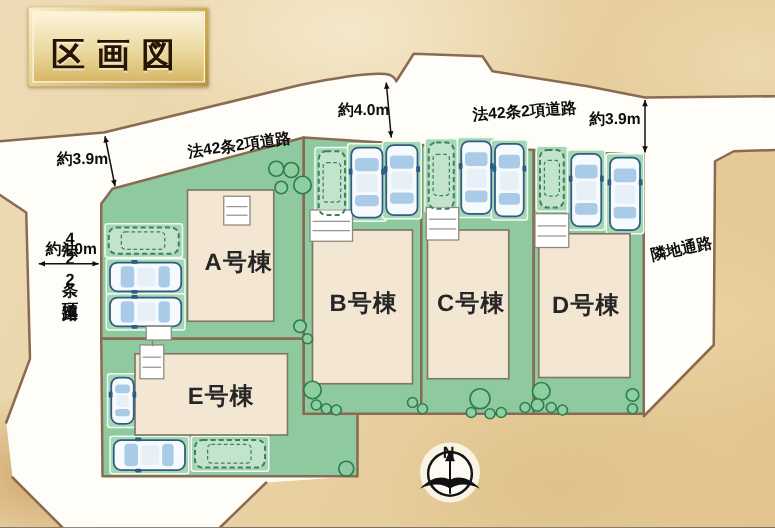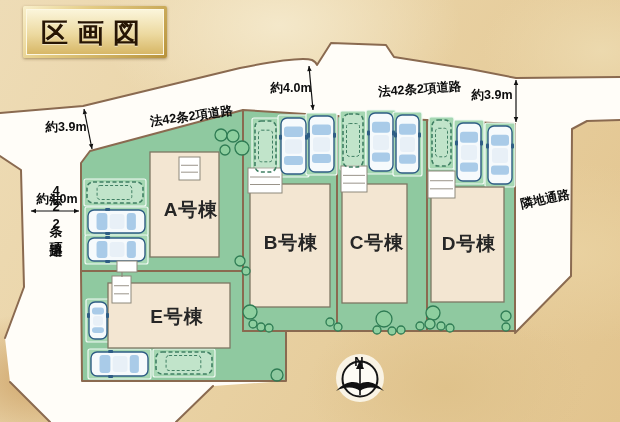--- a/index.html
+++ b/index.html
@@ -17,21 +17,21 @@
       linear-gradient(120deg, #eedcb6 0%, #e9d2a4 45%, #e2c48e 100%);
   }
   .stage svg{position:absolute;left:0;top:0;}
   .title-box{
     position:absolute;left:23px;top:6px;
     padding:3px;border-radius:2px;
     background:linear-gradient(135deg,#f9f0cc 0%,#e4cc85 35%,#b8933c 100%);
     box-shadow:0 1px 3px rgba(80,50,0,.45);
   }
   .title-box .inner{
-    display:block;padding:9px 14px 5px 14px;
+    display:block;padding:20px 14px 5px 14px;
     border:1px solid #fdf8e4;
     background:linear-gradient(180deg,#fbf5da 0%,#ecd9a0 55%,#d7b766 100%);
     color:#271503;font-family:"Liberation Serif", serif;
     font-size:27px;font-weight:bold;letter-spacing:9px;line-height:1.1;
     text-shadow:0 1px 0 rgba(255,255,255,.5);
   }
   text{font-family:"Liberation Sans", sans-serif;}
   .road-label{font-size:12.5px;font-weight:bold;fill:#0d0d0d;}
   .dim-label{font-size:12.5px;font-weight:bold;fill:#0d0d0d;}
   .vert-label{font-size:13px;font-weight:bold;fill:#0d0d0d;writing-mode:vertical-rl;text-orientation:upright;letter-spacing:1px;}

